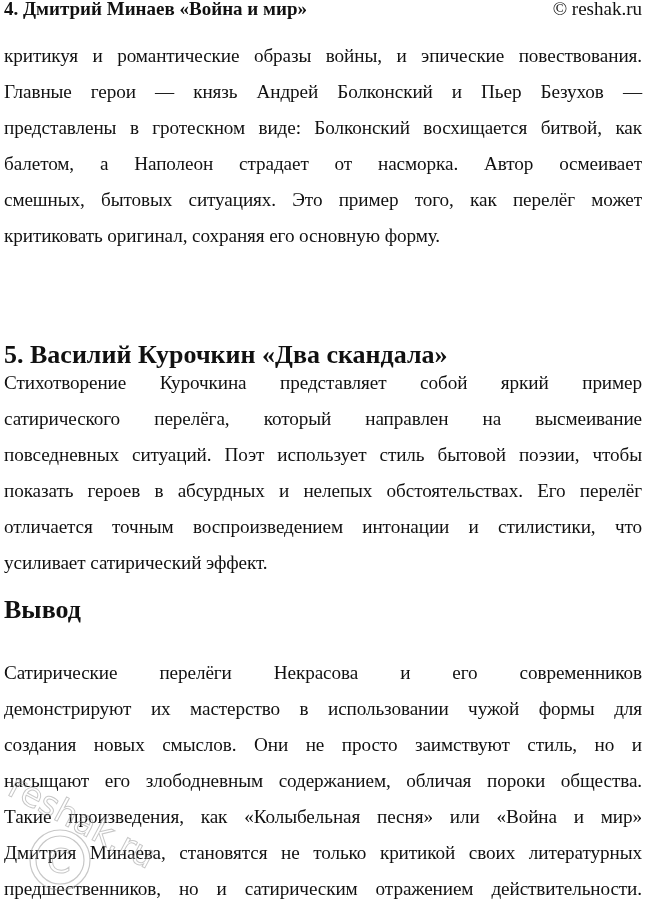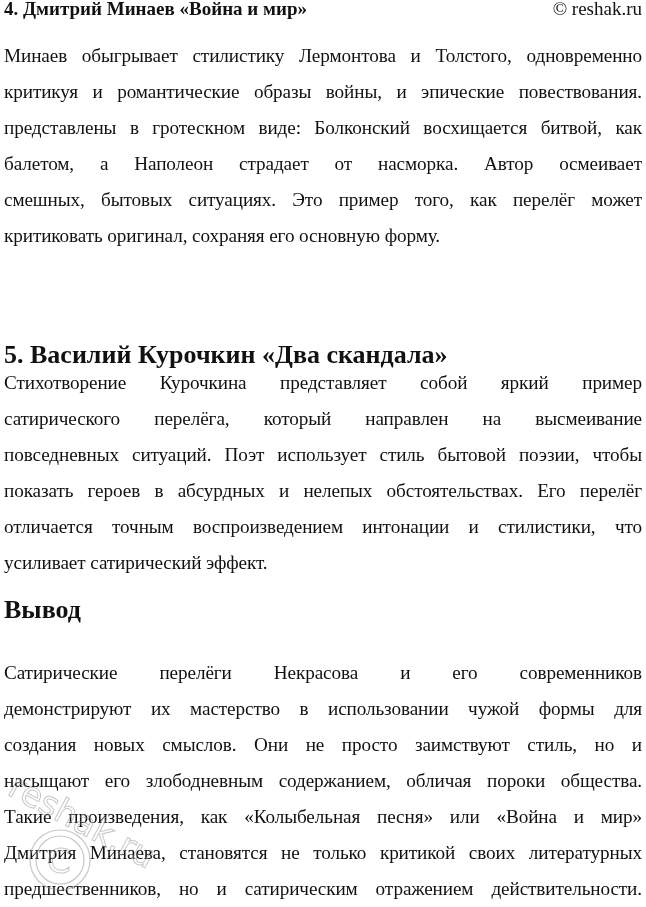--- a/index.html
+++ b/index.html
@@ -98,22 +98,22 @@
 <body>
 
 <div class="page">
 
   <div class="header-row">
     <h2 class="heading">4. Дмитрий Минаев «Война и мир»</h2>
     <span class="copyright">© reshak.ru</span>
   </div>
 
   <div id="p1" class="para">
-    <div class="line"><span>Минаев обыгрывает стилистику Лермонтова и Толстого, одновременно</span></div>
     <div class="line"><span>критикуя и романтические образы войны, и эпические повествования.</span></div>
+    <div class="line"><span>Главные герои — князь Андрей Болконский и Пьер Безухов —</span></div>
     <div class="line"><span>представлены в гротескном виде: Болконский восхищается битвой, как</span></div>
     <div class="line"><span>балетом, а Наполеон страдает от насморка. Автор осмеивает</span></div>
     <div class="line"><span>смешных, бытовых ситуациях. Это пример того, как перелёг может</span></div>
     <div class="line last"><span>критиковать оригинал, сохраняя его основную форму.</span></div>
   </div>
 
   <h2 id="h2" class="section-heading">5. Василий Курочкин «Два скандала»</h2>
 
   <div id="p2" class="para">
     <div class="line"><span>Стихотворение Курочкина представляет собой яркий пример</span></div>

